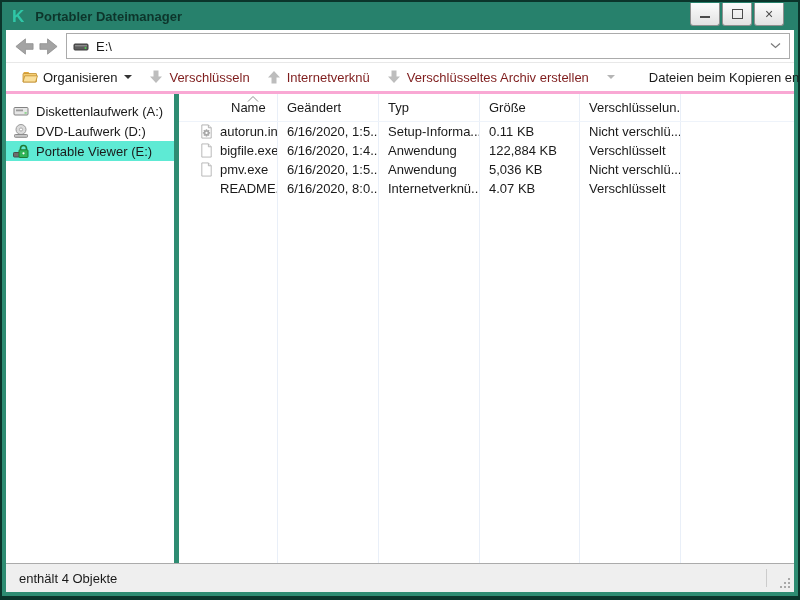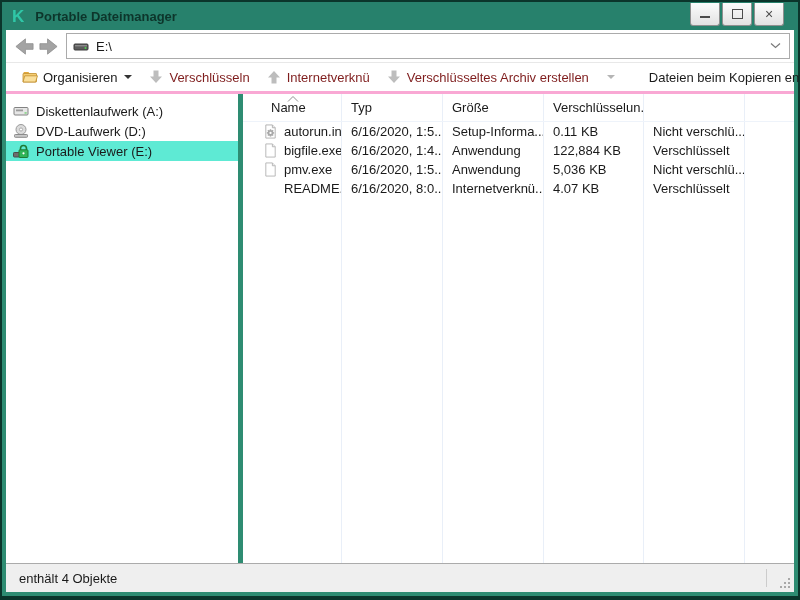--- a/index.html
+++ b/index.html
@@ -33,52 +33,52 @@
   .toolbar{height:28px;flex:0 0 auto;display:flex;align-items:center;
            border-top:1px solid #e8e8e8;border-bottom:3px solid #f9a8d4;padding-left:8px;}
   .tbtn{display:flex;align-items:center;gap:5px;padding:0 8px;height:24px;white-space:nowrap;}
   .tbtn.disabled{color:#7f1d1d;}
   .caret{width:0;height:0;border-left:4px solid transparent;border-right:4px solid transparent;
          border-top:4px solid #333;margin-left:2px;}
   .caret.gray{border-top-color:#b5b5b5;margin-left:10px;margin-right:10px;}
   .tsep{width:1px;height:20px;background:#d5d5d5;margin:0 10px 0 6px;}
   
   .main{flex:1;display:flex;min-height:0;}
-  .sidebar{width:232px;flex:0 0 auto;padding-top:7px;overflow:hidden;}
+  .sidebar{width:168px;flex:0 0 auto;padding-top:7px;overflow:hidden;}
   .sitem{height:20px;display:flex;align-items:center;gap:7px;padding-left:7px;white-space:nowrap;}
   .sitem.selected{background:#5eead4;}
   .splitter{width:5px;flex:0 0 auto;background:#2e8c72;}
   .listpane{flex:1;position:relative;overflow:hidden;}
   .col-line{position:absolute;top:0;bottom:0;width:1px;background:#e9eff8;}
   .lheader{display:grid;grid-template-columns:98px 101px 101px 100px 101px 1fr;
            height:27px;align-items:center;position:relative;border-bottom:1px solid #eef3fa;}
   .hcell{padding-left:10px;position:relative;white-space:nowrap;overflow:hidden;color:#1a1a1a;height:100%;
          display:flex;align-items:center;}
-  .hcell:first-child{padding-left:28px;}
+  .hcell:first-child{padding-left:28px;margin-left:24px;}
   .sortchev{position:absolute;left:44px;top:2px;}
   .frow{display:grid;grid-template-columns:98px 101px 101px 100px 101px 1fr;height:19px;align-items:center;}
   .cell{padding-left:10px;white-space:nowrap;overflow:hidden;}
   .cname{padding-left:20px;display:flex;align-items:center;gap:6px;}
   .icon16{width:16px;height:16px;flex:0 0 auto;display:inline-flex;}
   .icon14{width:15px;height:15px;flex:0 0 auto;display:inline-flex;}
   
   .statusbar{height:28px;flex:0 0 auto;background:#efefef;border-top:1px solid #ababab;
              display:flex;align-items:center;padding-left:13px;position:relative;}
   .statusbar .sep{position:absolute;right:27px;top:5px;bottom:5px;width:1px;background:#cccccc;}
   .grip{position:absolute;right:3px;bottom:3px;line-height:0;}
 </style>
 </head>
 <body>
 
 <div class="outer">
   <div class="window">
 
     <div class="titlebar">
       <span class="klogo">K</span>
-      <span class="title">Portable Dateimanager</span>
+      <span class="title">Portabler Dateimanager</span>
       <div class="winbtns">
         <div class="winbtn">
             <span class="g-min"></span>
           </div>
         <div class="winbtn">
             <span class="g-max"></span>
           </div>
         <div class="winbtn">
             <span class="g-close">×</span>
           </div>
@@ -189,20 +189,23 @@
               <div class="col-line" style="left: 300px;"></div>
               <div class="col-line" style="left: 400px;"></div>
               <div class="col-line" style="left: 501px;"></div>
             </div>
           <div class="lheader" id="lheader">
               <div class="hcell">
                 <span>Name</span>
                 <svg class="sortchev" width="12" height="6" viewBox="0 0 12 6">
                   <polyline points="1,5.5 6,0.5 11,5.5" fill="none" stroke="#8f8f8f" stroke-width="1"></polyline>
                 </svg>
+              </div>
+              <div class="hcell">
+                <span>Geändert</span>
               </div>
               <div class="hcell">
                 <span>Typ</span>
               </div>
               <div class="hcell">
                 <span>Größe</span>
               </div>
               <div class="hcell">
                 <span>Verschlüsselun...</span>
               </div>

